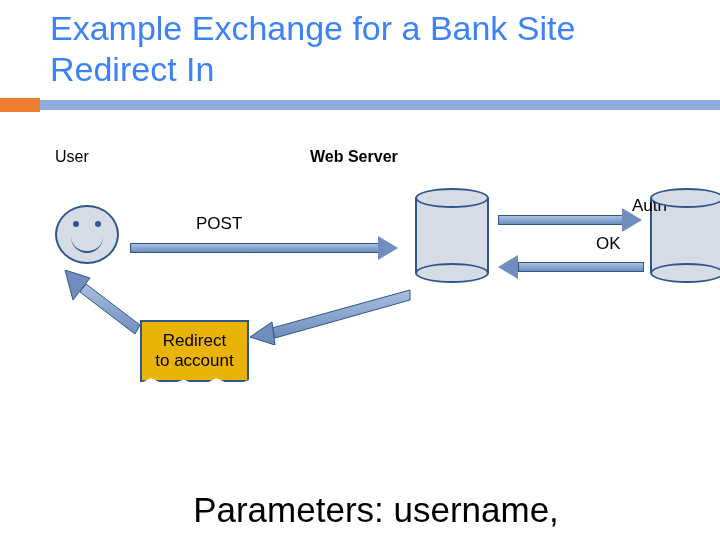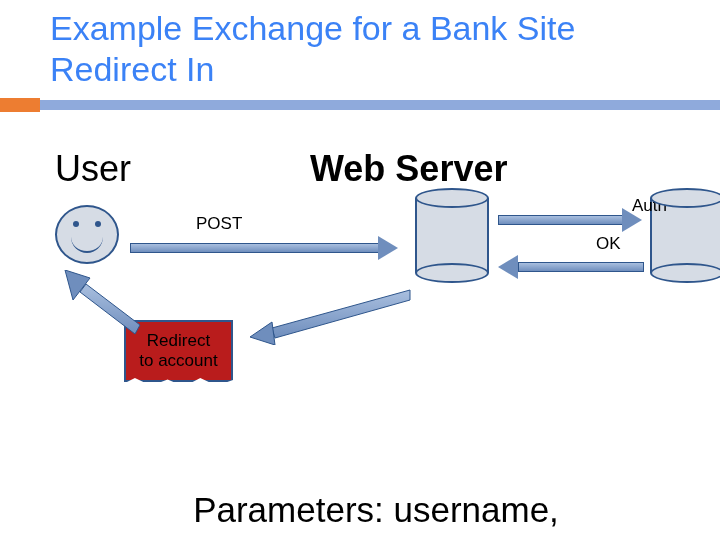--- a/index.html
+++ b/index.html
@@ -37,21 +37,21 @@
     position: absolute;
     left: -10px;
     top: 98px;
     width: 50px;
     height: 14px;
     background: #ed7d31;
   }
 
   .col-label {
     position: absolute;
-    font-size: 36px;
+    font-size: 16px;
     color: #000;
   }
 
   
   .smiley {
     position: absolute;
     left: 55px;
     top: 205px;
     width: 60px;
     height: 55px;
@@ -132,25 +132,25 @@
   .small-label {
     position: absolute;
     font-size: 17px;
     color: #000;
     font-weight: normal;
   }
 
   
   .redirect-box {
     position: absolute;
-    left: 124px;
+    left: 140px;
     top: 320px;
     width: 105px;
     height: 58px;
-    background: #b91c1c;
+    background: #eab308;
     border: 2px solid #2f568c;
     font-size: 17px;
     color: #000;
     text-align: center;
     display: flex;
     align-items: center;
     justify-content: center;
     line-height: 1.15;
   }
   .redirect-box::after {

